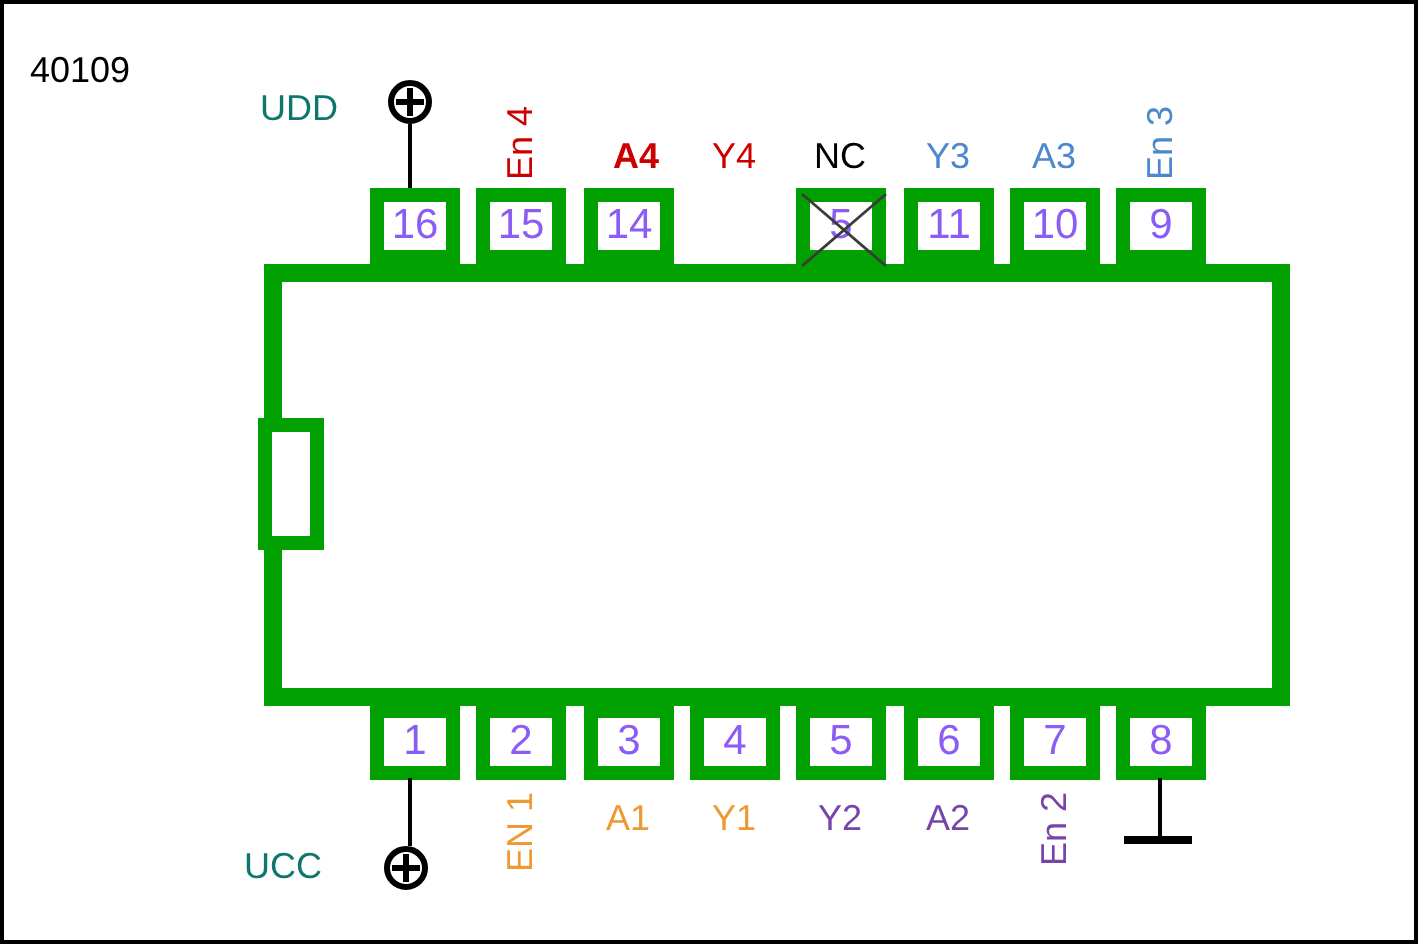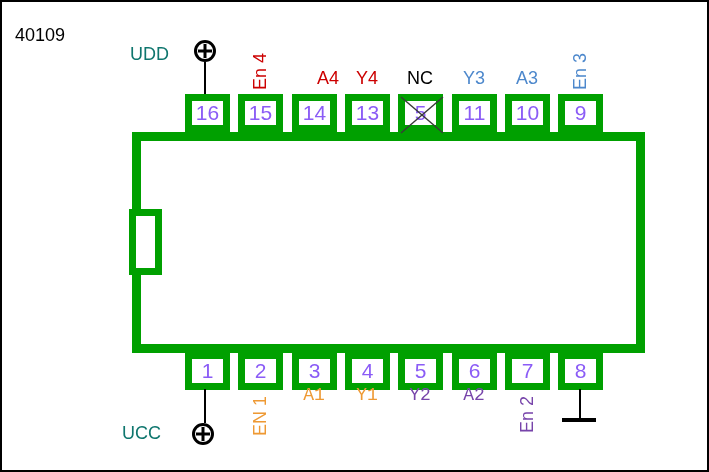--- a/index.html
+++ b/index.html
@@ -32,21 +32,21 @@
     font-size:21px;color:#8b5cf6;
   }
   .toprow{top:92px;}
   .bottomrow{top:350px;}
   .x0{left:183px}.x1{left:236px}.x2{left:290px}.x3{left:343px}
   .x4{left:396px}.x5{left:450px}.x6{left:503px}.x7{left:556px}
   .hlabel{
     position:absolute;width:60px;text-align:center;font-size:18px;
   }
   .htop{top:66px;}
-  .hbottom{top:383px;font-family:Liberation Mono, monospace;}
+  .hbottom{top:397px;}
   .vlabel{
     position:absolute;width:24px;height:56px;font-size:18px;
     writing-mode:vertical-rl;transform:rotate(180deg);
     text-align:start;line-height:24px;
   }
   .vtop{top:32px;}
   .vbottom{top:394px;text-align:end;}
   .red{color:var(--red);}
   .blue{color:var(--blue);}
   .orange{color:var(--orange);}
@@ -74,35 +74,34 @@
     </svg>
   </div>
   <div class="wire" style="left:202px;top:60px;height:33px;"></div>
 
   <div class="chip-body"></div>
   <div class="chip-notch"></div>
 
   <div class="pin toprow x0">16</div>
   <div class="pin toprow x1">15</div>
   <div class="pin toprow x2">14</div>
-  <div class="pin toprow x3">13</div>
   <div class="pin toprow x4">5</div>
   <div class="pin toprow x5">11</div>
   <div class="pin toprow x6">10</div>
   <div class="pin toprow x7">9</div>
 
   <div class="nc-cross">
     <svg width="46" height="40" viewBox="0 0 46 40">
       <line x1="2" y1="2" x2="44" y2="38" stroke="#3a3a3a" stroke-width="1.4"></line>
       <line x1="44" y1="2" x2="2" y2="38" stroke="#3a3a3a" stroke-width="1.4"></line>
     </svg>
   </div>
 
   <div class="vlabel vtop red" style="left:246px;">En 4</div>
-  <div class="hlabel htop red" style="left:296px;">A4</div>
+  <div class="hlabel htop red" style="left:286px;font-weight:bold;">A4</div>
   <div class="hlabel htop red" style="left:335px;">Y4</div>
   <div class="hlabel htop black" style="left:388px;">NC</div>
   <div class="hlabel htop blue" style="left:442px;">Y3</div>
   <div class="hlabel htop blue" style="left:495px;">A3</div>
   <div class="vlabel vtop blue" style="left:566px;">En 3</div>
 
   <div class="pin bottomrow x0">1</div>
   <div class="pin bottomrow x1">2</div>
   <div class="pin bottomrow x2">3</div>
   <div class="pin bottomrow x3">4</div>

